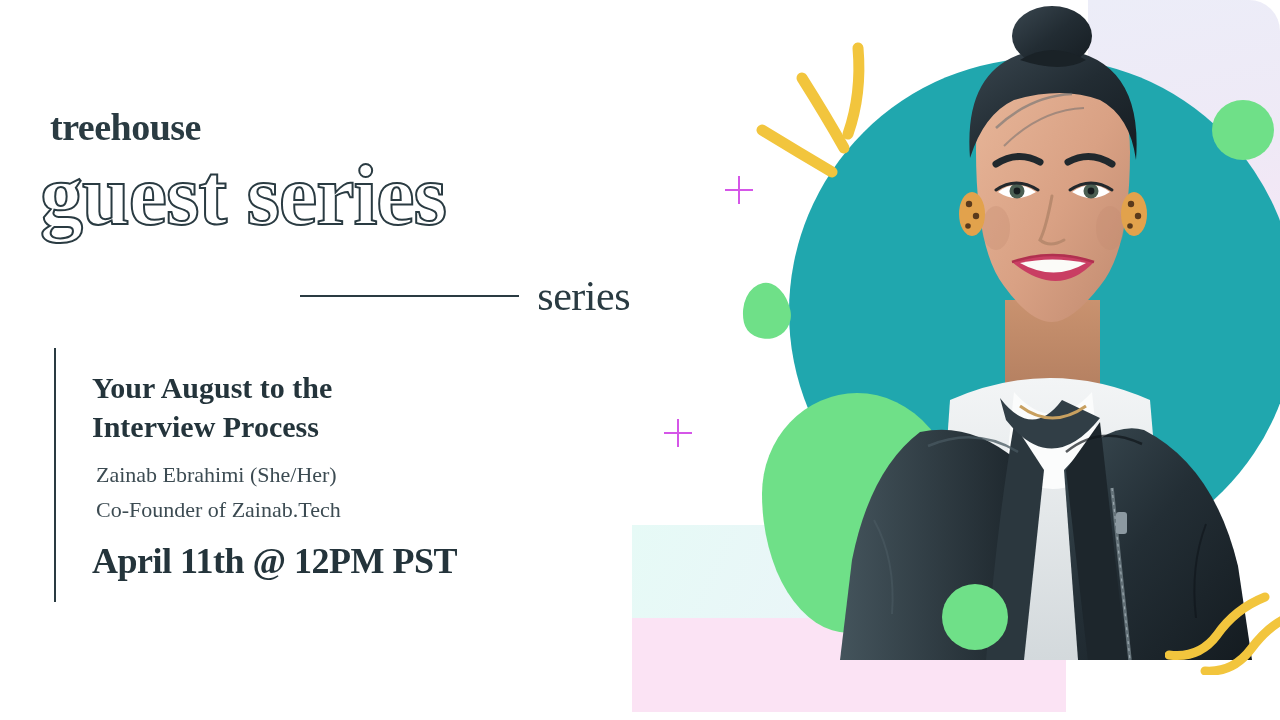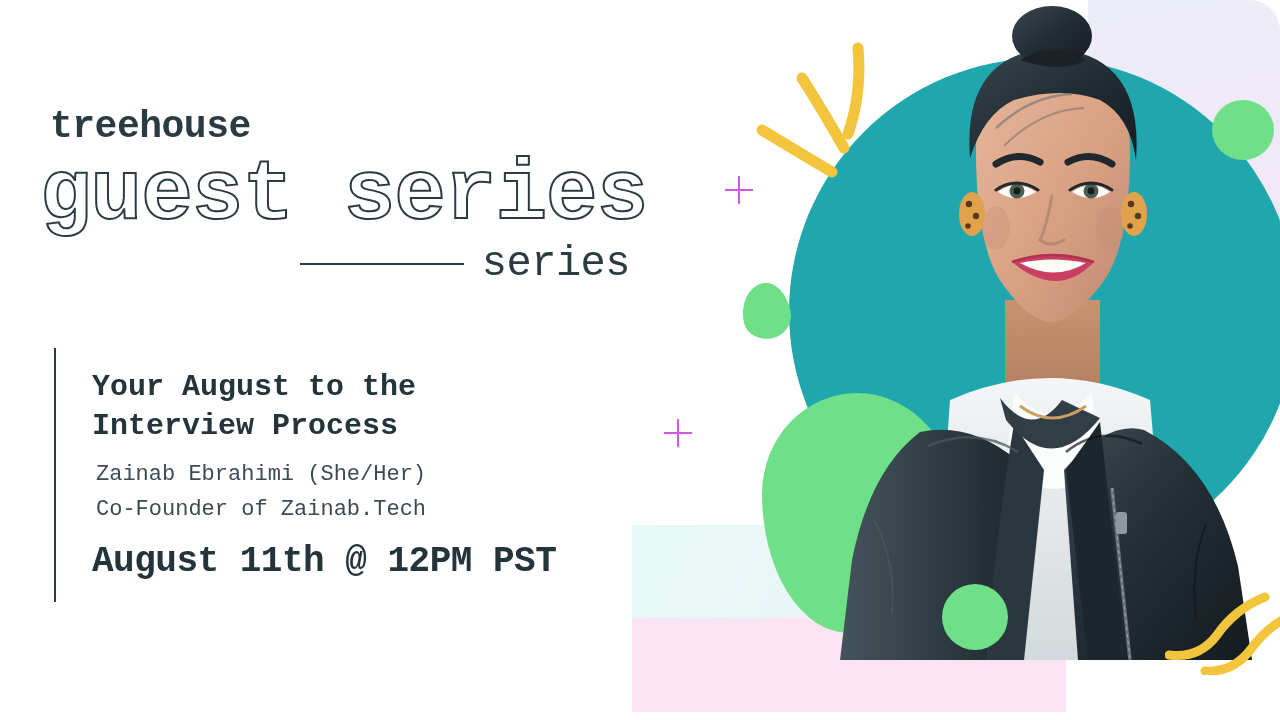--- a/index.html
+++ b/index.html
@@ -6,21 +6,21 @@
     margin: 0;
     padding: 0;
     background: #ffffff;
   }
   #stage {
     position: relative;
     width: 1280px;
     height: 712px;
     overflow: hidden;
     background: #ffffff;
-    font-family: Liberation Mono, monospace;
+    font-family: Liberation Serif, serif;
     border-radius: 31px;
   }
 
   
   .panel {
     position: absolute;
     pointer-events: none;
   }
   #panel-topright {
     left: 1088px;
@@ -169,21 +169,21 @@
     letter-spacing: -1px;
     line-height: 1.05;
     color: transparent;
     -webkit-text-stroke: 2px #2A3B42;
     white-space: nowrap;
   }
 
   #series-row {
     position: absolute;
     left: 300px;
-    top: 234px;
+    top: 266px;
     width: 330px;
     height: 60px;
     display: flex;
     align-items: center;
     gap: 18px;
     text-align: center;
   }
   #series-rule {
     flex: 1 1 auto;
     height: 2px;
@@ -394,17 +394,17 @@
       <div id="series-label">series</div>
     </div>
 
     <div id="accent-rule"></div>
 
     <div id="details">
       <p id="talk-title">Your August to the
 Interview Process</p>
       <p class="speaker-line">Zainab Ebrahimi (She/Her)</p>
       <p class="speaker-line">Co-Founder of Zainab.Tech</p>
-      <p id="datetime">August 11th @ 12PM PST</p>
+      <p id="datetime">April 11th @ 12PM PST</p>
     </div>
 
   </div>
 </div>
 
 </body></html>

